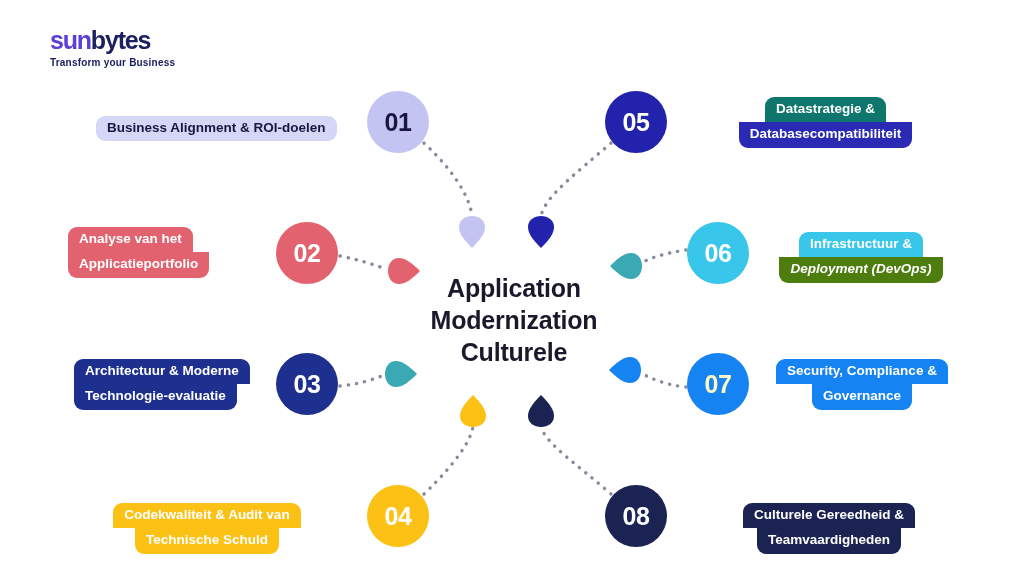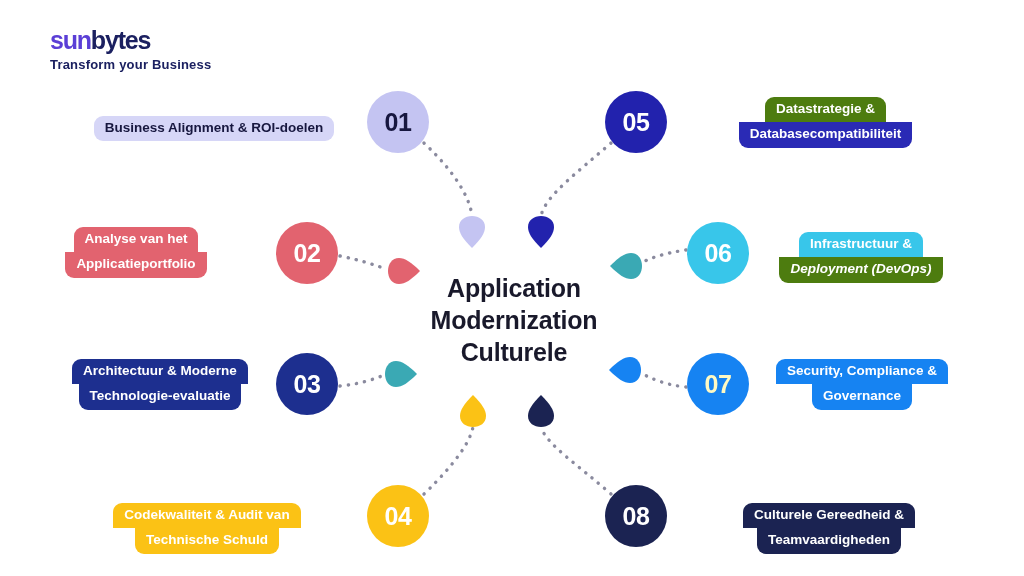--- a/index.html
+++ b/index.html
@@ -27,21 +27,21 @@
   #logo .wordmark {
     font-size: 25px;
     font-weight: 700;
     letter-spacing: -1.2px;
     line-height: 1;
   }
   #logo .wm-sun { color: #5b3fd6; }
   #logo .wm-bytes { color: #1b2060; }
   #logo .tagline {
     margin-top: 4px;
-    font-size: 13px;
+    font-size: 10px;
     font-weight: 700;
     color: #1b2060;
     letter-spacing: 0.2px;
   }
 
   
   #connectors {
     position: absolute;
     left: 0; top: 0;
     width: 1024px; height: 576px;
@@ -87,21 +87,21 @@
   }
   .label .ln {
     display: inline-block;
     padding: 5px 11px 6px 11px;
     border-radius: 9px;
     white-space: nowrap;
   }
   .label.single .ln { border-radius: 9px; }
   .label.two .ln:first-child { border-bottom-left-radius: 0; border-bottom-right-radius: 0; }
   .label.two .ln:last-child  { border-top-left-radius: 0; border-top-right-radius: 0; }
-  .label.align-right { align-items: center; }
+  .label.align-right { align-items: flex-start; margin-left: 8px; }
   .label.align-center { align-items: center; }
 </style>
 </head>
 <body style="background: rgb(255, 255, 255);">
 
 <div id="logo">
   <div class="wordmark"><span class="wm-sun" style="color: rgb(91, 63, 214);">sun</span><span class="wm-bytes" style="color: rgb(27, 32, 96);">bytes</span></div>
   <div class="tagline" style="color: rgb(27, 32, 96);">Transform your Business</div>
 </div>
 
@@ -182,21 +182,21 @@
   <span class="ln" style="background: rgb(29, 47, 143);">Architectuur &amp; Moderne</span>
   <span class="ln" style="background: rgb(29, 47, 143);">Technologie-evaluatie</span>
 </div>
 
 <div class="label two align-center" style="left: 107px; top: 503px; width: 200px; color: rgb(255, 255, 255);">
   <span class="ln" style="background: rgb(251, 194, 21);">Codekwaliteit &amp; Audit van</span>
   <span class="ln" style="background: rgb(251, 194, 21);">Technische Schuld</span>
 </div>
 
 <div class="label two align-center" style="left: 733px; top: 97px; width: 185px; color: rgb(255, 255, 255);">
-  <span class="ln" style="background: #4d7c0f;">Datastrategie &amp;</span>
+  <span class="ln" style="background: #0f766e;">Datastrategie &amp;</span>
   <span class="ln" style="background: rgb(42, 42, 181);">Databasecompatibiliteit</span>
 </div>
 
 <div class="label two align-center" style="left: 778px; top: 232px; width: 166px; color: rgb(255, 255, 255);">
   <span class="ln" style="background: rgb(56, 198, 234);">Infrastructuur &amp;</span>
   <span class="ln" style="background: #4d7c0f; font-style: italic;">Deployment (DevOps)</span>
 </div>
 
 <div class="label two align-center" style="left: 767px; top: 359px; width: 190px; color: rgb(255, 255, 255);">
   <span class="ln" style="background: rgb(22, 131, 242);">Security, Compliance &amp;</span>

